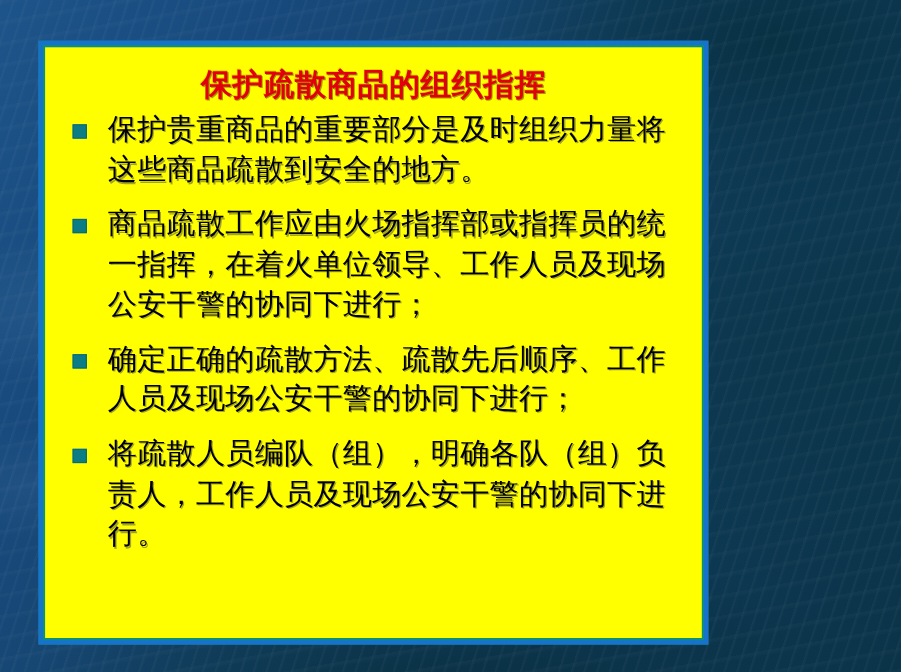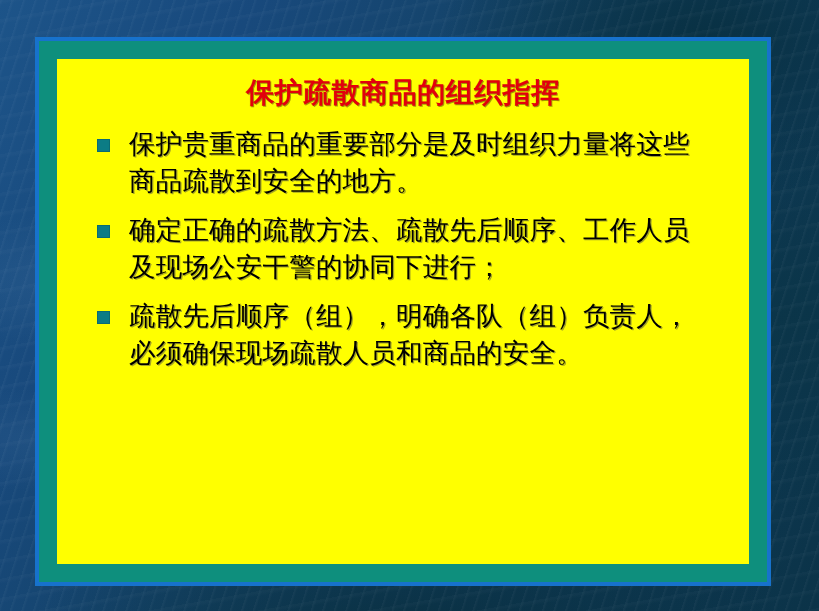--- a/index.html
+++ b/index.html
@@ -43,26 +43,26 @@
       repeating-linear-gradient(170deg, rgba(255,255,255,0.018) 0px, rgba(255,255,255,0.018) 2px, rgba(255,255,255,0) 5px, rgba(255,255,255,0) 19px);
     mix-blend-mode: screen;
     opacity: 0.9;
   }
 
   
   .card {
     position: absolute;
     left: 35px;
     top: 37px;
-    width: 736px;
+    width: 609px;
     height: 549px;
     box-sizing: border-box;
     border: 4px solid #1772cc;
     background: #0e8f7d;     
-    padding: 18px;
+    padding: 2px;
     z-index: 3;
   }
   .card-inner {
     width: 100%;
     height: 100%;
     box-sizing: border-box;
     background: #ffff00;
     padding: 12px 18px 0 18px;
   }
 
@@ -76,21 +76,21 @@
     letter-spacing: 0.5px;
     margin: 4px 0 6px 0;
     text-shadow:
       1px 1px 0 rgba(60,30,0,0.45),
       -0.5px -0.5px 0 rgba(120,60,0,0.20);
     white-space: nowrap;
   }
 
   
   .bullets {
-    margin: 16px;
+    margin: 1px;
     padding: 0;
     list-style: none;
   }
   .bullet-item {
     position: relative;
     padding-left: 38px;
     margin-bottom: 13px;
     color: #000000;
     font-size: 26.5px;
     line-height: 1.38;
@@ -122,28 +122,32 @@
 
       <div class="title">保护疏散商品的组织指挥</div>
 
       <ul class="bullets">
 
         <li class="bullet-item">
           <span class="bullet-marker"></span>
           <span class="bullet-text">保护贵重商品的重要部分是及时组织力量将这些商品疏散到安全的地方。</span>
         </li>
 
+        <li class="bullet-item">
+          <span class="bullet-marker"></span>
+          <span class="bullet-text">商品疏散工作应由火场指挥部或指挥员的统一指挥，在着火单位领导、工作人员及现场公安干警的协同下进行；</span>
+        </li>
 
         <li class="bullet-item">
           <span class="bullet-marker"></span>
           <span class="bullet-text">确定正确的疏散方法、疏散先后顺序、工作人员及现场公安干警的协同下进行；</span>
         </li>
 
         <li class="bullet-item">
           <span class="bullet-marker"></span>
-          <span class="bullet-text">疏散先后顺序（组），明确各队（组）负责人，必须确保现场疏散人员和商品的安全。</span>
+          <span class="bullet-text">将疏散人员编队（组），明确各队（组）负责人，工作人员及现场公安干警的协同下进行。</span>
         </li>
 
       </ul>
     </div>
   </div>
 
 </div>
 
 </body></html>

